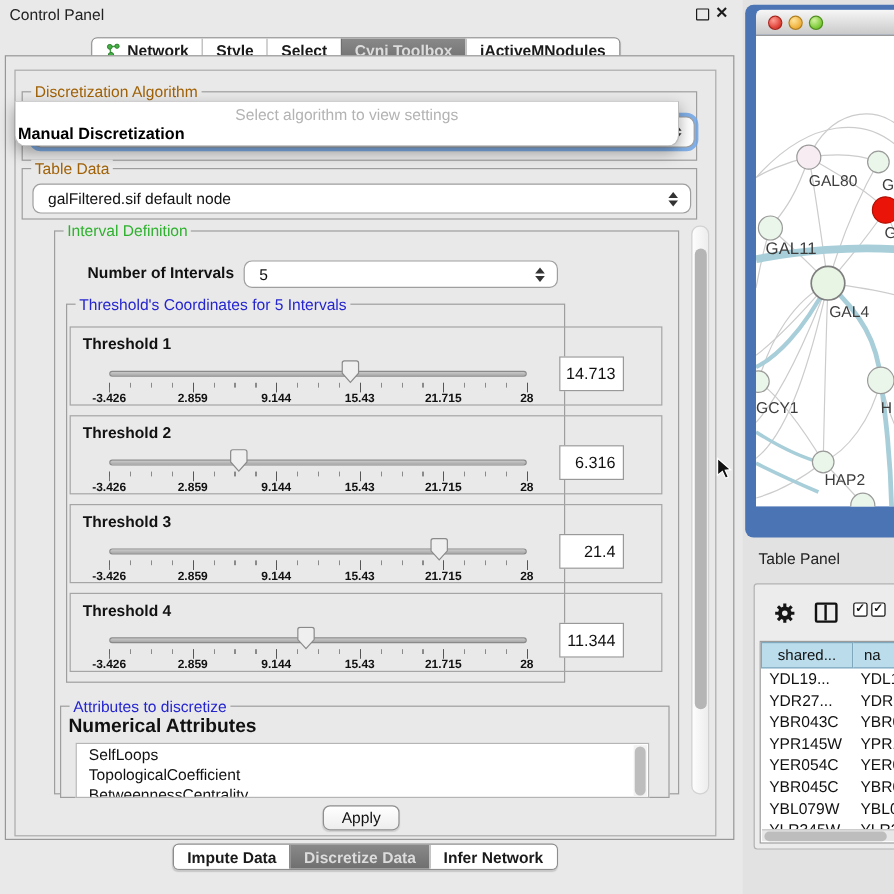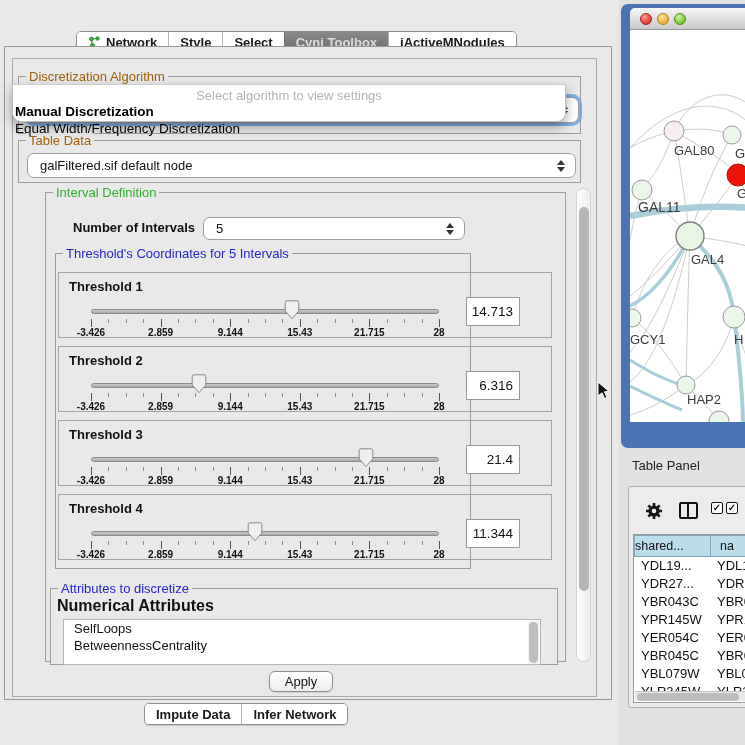--- a/index.html
+++ b/index.html
@@ -80,35 +80,40 @@
   .table-panel { position:absolute; left:9px; top:486px; width:122px; height:222px; background:#ececec; border:1px solid #b2b2b2; border-radius:3px; }
   .tp-toolbar { position:absolute; left:0; top:14px; width:100%; height:24px; }
   .tb-icon { position:absolute; top:1px; }
   .split-icon { left:50px; width:19px; height:17px; border:2px solid #111; border-radius:2px; }
   .split-icon::after { content:""; position:absolute; left:6px; top:0; width:2px; height:13px; background:#111; }
   .cb-icon { width:12px; height:12px; border:1.5px solid #111; border-radius:2px; font-size:10px; line-height:10px; text-align:center; font-weight:bold; color:#111; background:#fff; }
   .cb1 { left:82px; } .cb2 { left:97px; }
   .tp-table { position:absolute; left:4px; top:47px; right:-6px; bottom:4px; background:#fff; border:1px solid #9b9b9b; overflow:hidden; }
   .tp-header { display:flex; height:22px; background:#fff; }
   .tp-hcell { background:#badceb; border:1px solid #7fa8bd; font-size:12.5px; line-height:20px; }
-  .tp-h1 { width:77px; }
+  .tp-h1 { width:77px; text-align:center; }
   .tp-h2 { flex:1; border-left:none; padding-left:9px; }
   .tp-row { display:flex; height:18px; font-size:13px; line-height:18px; }
   .tp-c1 { width:77px; padding-left:7px; white-space:nowrap; overflow:hidden; }
   .tp-c2 { flex:1; padding-left:6px; white-space:nowrap; overflow:hidden; }
   .h-scrollbar { position:absolute; left:1px; right:1px; bottom:1px; height:10px; background:#e8e8e8; border-top:1px solid #c4c4c4; }
   .h-thumb { position:absolute; left:2px; top:1px; width:102px; height:8px; background:#bdbdbd; border-radius:4px; }
 
   .cursor { position:absolute; left:597px; top:381px; z-index:60; }
 </style>
 </head>
 <body>
 
 <div class="screen">
 
+  <div class="cp-titlebar">
+    <span class="cp-title">Control Panel</span>
+    <span class="float-icon"></span>
+    <span class="close-icon">✕</span>
+  </div>
 
   <div class="seg-bar top-tabbar">
     <div class="seg">
       <svg width="13" height="13" viewBox="0 0 13 13">
         <line x1="3.5" y1="3" x2="9" y2="2.5" stroke="#3da23d" stroke-width="1.2"></line>
         <line x1="3.5" y1="3" x2="4.5" y2="10" stroke="#3da23d" stroke-width="1.2"></line>
         <circle cx="3.5" cy="3" r="2" fill="#45b045" stroke="#2c7d2c" stroke-width="0.8"></circle>
         <circle cx="9.5" cy="2.5" r="1.8" fill="#45b045" stroke="#2c7d2c" stroke-width="0.8"></circle>
         <circle cx="4.5" cy="10" r="2.3" fill="#45b045" stroke="#2c7d2c" stroke-width="0.8"></circle>
       </svg>
@@ -138,21 +143,20 @@
       <span class="stepper">
           <span class="arr-up"></span>
           <span class="arr-dn"></span>
         </span>
     </div>
   </div>
 
   <div class="popup">
     <div class="popup-prompt">Select algorithm to view settings</div>
     <div class="popup-opt1">Manual Discretization</div>
-    <div class="popup-opt2">Equal Width/Frequency Discretization</div>
   </div>
 
   <div class="group" style="left:18px; top:140px; width:563px; height:43px;">
     <span class="group-title gt-black">Table Data</span>
     <div class="combo" style="left:8px; top:12px; width:549px; height:25px;">
       <span class="combo-text">galFiltered.sif default node</span>
       <span class="stepper">
           <span class="arr-up"></span>
           <span class="arr-dn"></span>
         </span>
@@ -259,37 +263,41 @@
     </div>
     <div class="th-value">11.344</div>
   </div>
 
   <div class="group" style="left:50px; top:588px; width:508px; height:77px; background:#e9e9e9;">
     <span class="group-title gt-blue">Attributes to discretize</span>
     <span style="position:absolute; left:6px; top:8px; font-weight:bold; font-size:16px;">Numerical Attributes</span>
     <div class="attr-list">
       <div class="attr-items">
           <div class="attr-item">SelfLoops</div>
+          <div class="attr-item">TopologicalCoefficient</div>
           <div class="attr-item">BetweennessCentrality</div>
         </div>
       <div class="list-scrollbar">
           <div class="list-thumb"></div>
         </div>
     </div>
   </div>
 
   <div class="v-scrollbar">
     <div class="v-thumb"></div>
   </div>
 
   <div class="apply-btn">Apply</div>
 
   <div class="seg-bar bottom-tabbar">
     <div class="seg">
         <span>Impute Data</span>
+      </div>
+    <div class="seg selected">
+        <span>Discretize Data</span>
       </div>
     <div class="seg">
         <span>Infer Network</span>
       </div>
   </div>
 
   <div class="right-region">
 
     <div class="net-window">
       <div class="net-titlebar">

